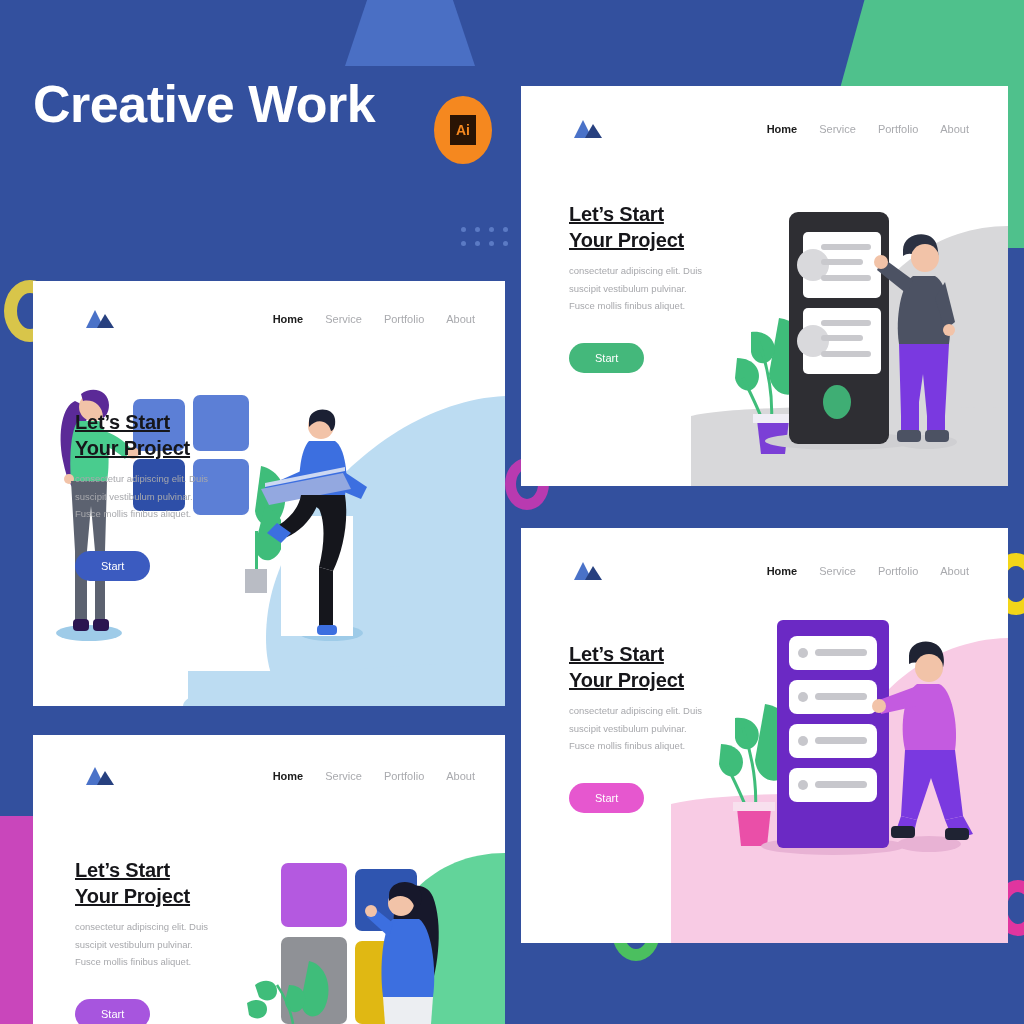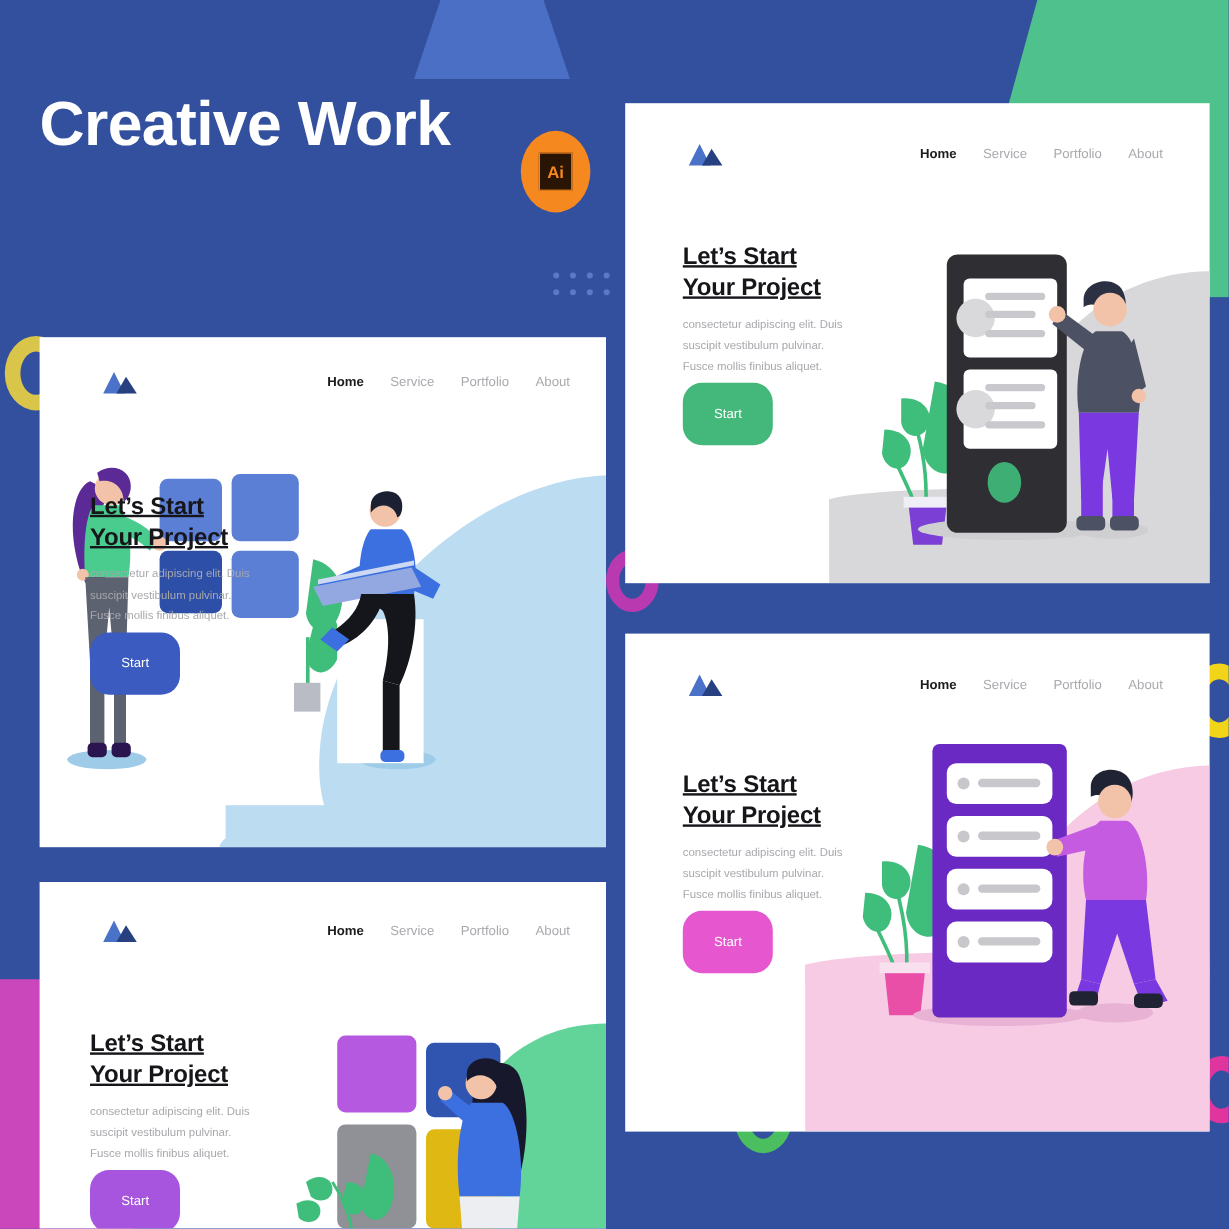--- a/index.html
+++ b/index.html
@@ -39,21 +39,21 @@
   .ring-green-bottom{left:612px;top:903px;width:48px;height:58px;border:12px solid #4bbf5f;}
   .ring-magenta-br{left:995px;top:880px;width:46px;height:56px;border:12px solid #e0359f;}
 
   
   .headline{position:absolute;left:33px;top:74px;width:420px;}
   .headline h1{
     margin:0;color:#ffffff;font-weight:bold;font-size:52px;line-height:1.17;
     letter-spacing:-0.5px;
   }
   .ai-badge{
-    position:absolute;left:434px;top:109px;width:58px;height:68px;border-radius:50%;
+    position:absolute;left:434px;top:96px;width:58px;height:68px;border-radius:50%;
     background:#f5881f;display:flex;align-items:center;justify-content:center;
   }
   .ai-badge .sq{
     width:26px;height:30px;background:#2a1404;border:1.5px solid #f5881f;
     display:flex;align-items:center;justify-content:center;
     color:#f5881f;font-size:14px;font-weight:bold;font-family:"Liberation Sans",sans-serif;
   }
   .dot-grid{position:absolute;left:461px;top:227px;width:48px;}
   .dot-grid .row{display:flex;gap:9px;margin-bottom:9px;}
   .dot-grid i{display:block;width:5px;height:5px;border-radius:50%;background:#5b7ac4;}
@@ -68,22 +68,22 @@
   .nav{position:absolute;display:flex;align-items:center;}
   .logo{width:32px;height:22px;position:relative;}
   .nav-links{display:flex;gap:22px;align-items:center;}
   .nav-links span{font-size:11px;color:#a9aaae;}
   .nav-links span.active{color:#1c1c1c;font-weight:bold;}
 
   .copy{position:absolute;}
   .copy h2{margin:0;font-size:20px;line-height:1.3;font-weight:bold;color:#16161a;letter-spacing:-0.2px;text-decoration:underline;}
   .copy p{margin:9px 0 0;font-size:9.5px;line-height:1.85;color:#a7a8ac;}
   .btn{
-    margin-top:4px;display:inline-flex;align-items:center;justify-content:center;
-    color:#fff;font-size:11px;border-radius:16px;padding:20px 26px;text-align:right;
+    margin-top:28px;display:inline-flex;align-items:center;justify-content:center;
+    color:#fff;font-size:11px;border-radius:16px;padding:9px 26px;text-align:right;
   }
   .btn-blue{background:#3b5bc0;}
   .btn-green{background:#44b87b;}
   .btn-pink{background:#e657cf;}
   .btn-purple{background:#a755de;}
 
   .art{position:absolute;inset:0;pointer-events:none;}
 </style>
 </head>
 <body>

